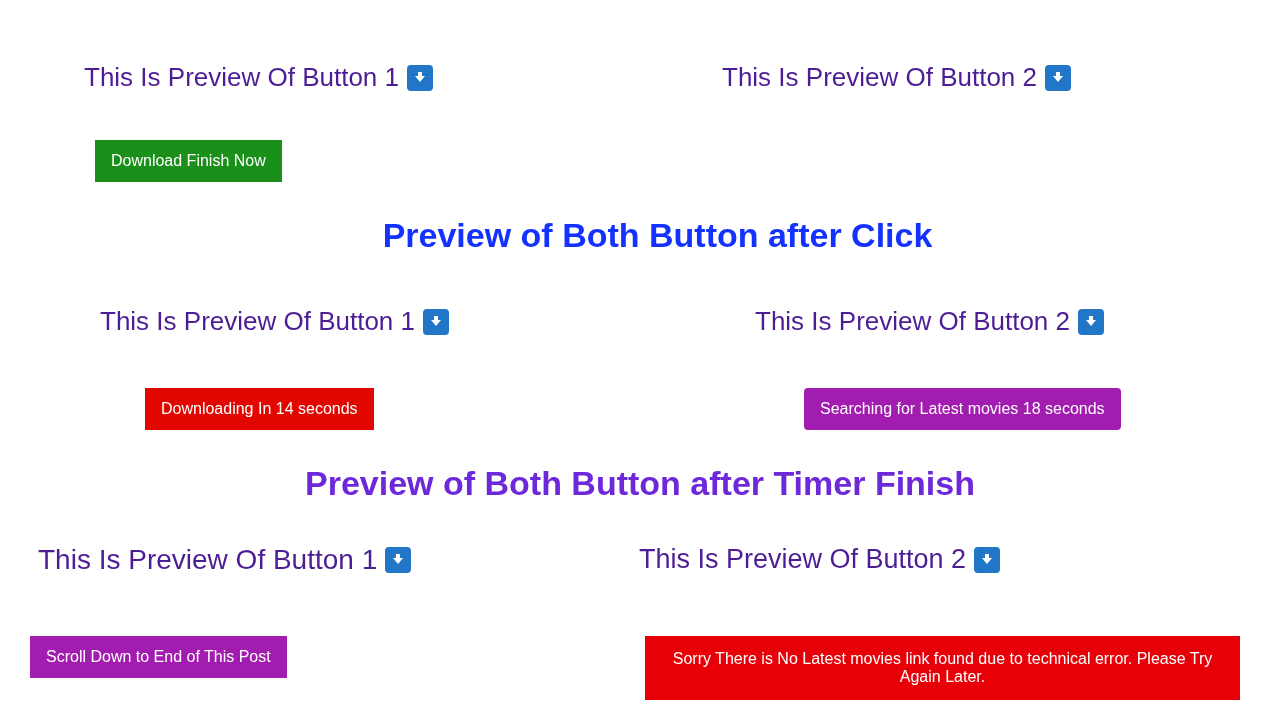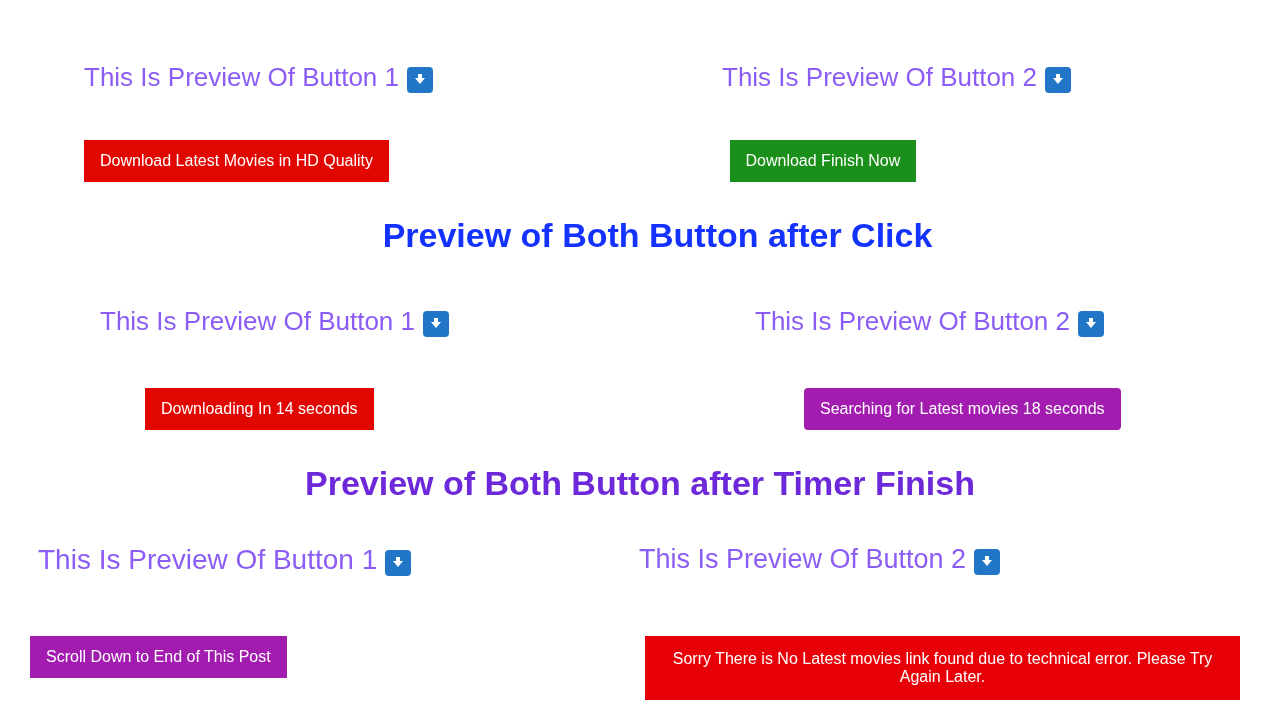--- a/index.html
+++ b/index.html
@@ -14,23 +14,23 @@
   .section-row {
     display: flex;
     width: 100%;
   }
   .col {
     flex: 1;
     padding: 0 20px;
   }
   .preview-title {
     font-size: 26px;
-    color: #8b5cf6;
+    color: #4c1d95;
     display: inline-flex;
-    align-items: flex-end;
+    align-items: center;
     gap: 8px;
     font-weight: 400;
   }
   .down-icon {
     display: inline-flex;
     align-items: center;
     justify-content: center;
     width: 26px;
     height: 26px;
     background: #2176c7;
@@ -113,23 +113,20 @@
         <svg width="16" height="16" viewBox="0 0 16 16">
             <path d="M8 12 L3 6 L6 6 L6 2 L10 2 L10 6 L13 6 Z" fill="#fff"></path>
           </svg>
       </span>
     </span>
   </div>
 </div>
 
 <div class="section-row row1-btns">
   <div class="col">
-    <button class="btn btn-red">Download Latest Movies in HD Quality</button>
-  </div>
-  <div class="col">
     <button class="btn btn-green">Download Finish Now</button>
   </div>
 </div>
 
 <div class="big-heading blue-heading heading1">Preview of Both Button after Click</div>
 
 <div class="section-row row2">
   <div class="col">
     <span class="preview-title">
       <span>This Is Preview Of Button 1</span>

